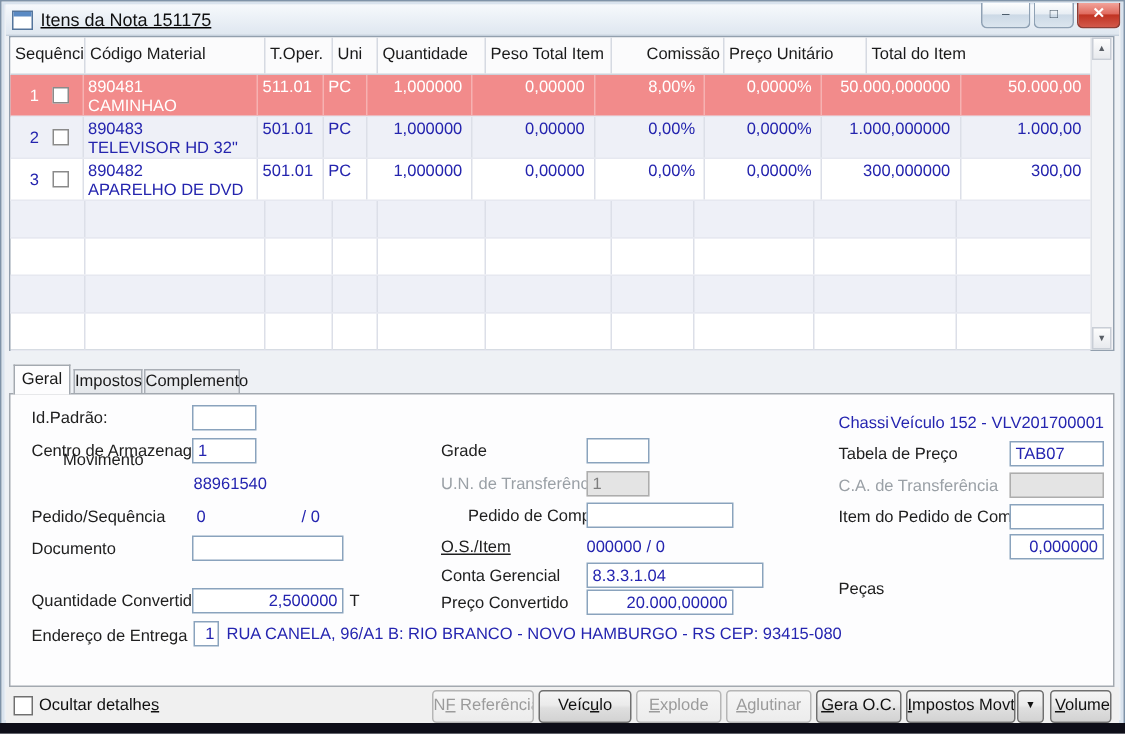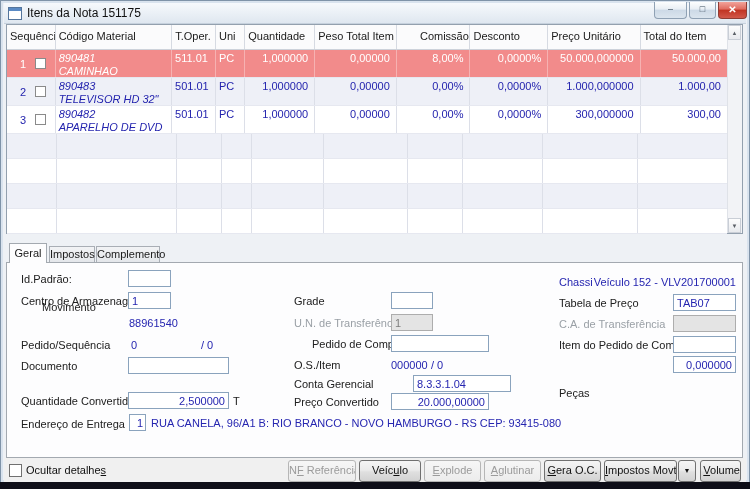--- a/index.html
+++ b/index.html
@@ -3,21 +3,21 @@
 <meta charset="utf-8">
 <style>
   html,body{margin:0;padding:0;}
   body{width:750px;height:489px;overflow:hidden;background:#0e0e18;font-family:"Liberation Sans",sans-serif;}
   .screen{position:relative;width:750px;height:489px;}
   .window{position:absolute;left:0;top:0;width:750px;height:483px;box-sizing:border-box;
           background:#eef1f5;border:1px solid #7f93a8;box-shadow:inset 0 0 0 2px #d9e3ee;}
   
   .titlebar{position:absolute;left:3px;top:2px;right:3px;height:20px;
             background:linear-gradient(#f6f9fc,#dfe7f0);border-bottom:1px solid #c6d1dd;
-            display:flex;align-items:center;}
+            display:flex;align-items:center;text-decoration:underline;}
   .appicon{width:12px;height:11px;margin:0 5px 0 4px;border:1px solid #54759c;background:#fff;position:relative;}
   .appicon::before{content:"";position:absolute;left:0;top:0;right:0;height:3px;background:#5a8ac4;}
   .title{font-size:12px;color:#101010;}
   .winbtn{position:absolute;top:1px;height:17px;box-sizing:border-box;border:1px solid #8fa1b4;border-top:none;
           border-radius:0 0 4px 4px;background:linear-gradient(#fdfefe,#e8eef4 45%,#ccd9e6 50%,#dbe5ee);
           text-align:center;font-size:9px;line-height:15px;color:#3a4a5a;}
   .winbtn.min{left:653px;width:33px;}
   .winbtn.max{left:688px;width:27px;}
   .winbtn.close{left:717px;width:29px;background:linear-gradient(#f2a39a,#e06b5f 45%,#c03322 50%,#d2584a);
                 border-color:#8e3c34;color:#fff;font-size:10px;font-weight:bold;}
@@ -32,21 +32,21 @@
   .grid-row.selected{background:#f28b8b;}
   .grid-row.selected .cell{color:#fff;border-right-color:#f6b2b2;}
   .cell{box-sizing:border-box;border-right:1px solid #dcdfe8;font-size:11px;color:#2424ae;
         padding:2px 3px 0 3px;overflow:hidden;white-space:nowrap;}
   .c0{width:50px;} .c1{width:120px;} .c2{width:45px;} .c3{width:30px;} .c4{width:72px;}
   .c5{width:84px;} .c6{width:55px;margin-left:20px;} .c7{width:80px;} .c8{width:95px;} .c9{width:89px;border-right:none;}
   .num{text-align:right;padding-right:6px;}
   .seq{display:flex;align-items:center;padding-top:0;}
   .seqnum{display:inline-block;width:16px;text-align:right;font-size:11px;}
   .chk{display:inline-block;width:11px;height:11px;box-sizing:border-box;border:1px solid #8a8a8a;background:#fff;margin-left:9px;}
-  .l1,.l2{line-height:13px;font-style:italic;}
+  .l1,.l2{line-height:13px;}
   .empty-row{width:720px;height:25px;box-sizing:border-box;border-bottom:1px solid #e6e8f0;
      background-image:linear-gradient(#dcdfe8,#dcdfe8),linear-gradient(#dcdfe8,#dcdfe8),linear-gradient(#dcdfe8,#dcdfe8),
        linear-gradient(#dcdfe8,#dcdfe8),linear-gradient(#dcdfe8,#dcdfe8),linear-gradient(#dcdfe8,#dcdfe8),
        linear-gradient(#dcdfe8,#dcdfe8),linear-gradient(#dcdfe8,#dcdfe8),linear-gradient(#dcdfe8,#dcdfe8);
      background-repeat:no-repeat;background-size:1px 100%;
      background-position:49px 0,169px 0,214px 0,244px 0,316px 0,400px 0,455px 0,535px 0,630px 0;}
   .empty-row.alt{background-color:#eef0f7;}
   .vscroll{position:absolute;top:0;right:0;width:14px;bottom:0;background:#f2f3f6;border-left:1px solid #dfe2e8;}
   .sbtn{position:absolute;left:0;width:13px;height:15px;text-align:center;font-size:6px;line-height:15px;color:#5a5f66;
         background:linear-gradient(#fdfdfd,#e8eaee);border:1px solid #c9ced6;box-sizing:border-box;}
@@ -91,21 +91,20 @@
 
     <div class="grid">
       <div class="ghead">
         <div class="hcell c0">Sequência</div>
         <div class="hcell c1">Código Material</div>
         <div class="hcell c2">T.Oper.</div>
         <div class="hcell c3">Uni</div>
         <div class="hcell c4">Quantidade</div>
         <div class="hcell c5">Peso Total Item</div>
         <div class="hcell c6">Comissão</div>
-        <div class="hcell c7">Desconto</div>
         <div class="hcell c8">Preço Unitário</div>
         <div class="hcell c9">Total do Item</div>
       </div>
 
       <div class="grid-row selected">
         <div class="cell c0 seq">
           <span class="seqnum">1</span>
           <span class="chk"></span>
         </div>
         <div class="cell c1">
@@ -193,25 +192,25 @@
     <div class="lbl" style="left:20px;top:417px;">Endereço de Entrega</div>
     <input class="inp right" style="left: 128px; top: 413px; width: 17px; padding: 0px 2px;" value="1">
     <div class="val" style="left:150px;top:416px;">RUA CANELA, 96/A1 B: RIO BRANCO - NOVO HAMBURGO - RS CEP: 93415-080</div>
 
     <div class="lbl" style="left:293px;top:294px;">Grade</div>
     <input class="inp" style="left: 390px; top: 291px; width: 42px;">
     <div class="lbl gray" style="left:293px;top:316px;">U.N. de Transferência</div>
     <input class="inp" style="left: 390px; top: 313px; width: 42px;" disabled="" value="1">
     <div class="lbl" style="left:311px;top:337px;">Pedido de Compra</div>
     <input class="inp" style="left: 390px; top: 334px; width: 98px;">
-    <div class="lbl" style="left:293px;top:358px;">O.S./Item</div>
+    <div class="lbl" style="left:293px;top:358px;text-decoration:underline;">O.S./Item</div>
     <div class="val" style="left:390px;top:358px;">000000</div>
     <div class="val" style="left:430px;top:358px;">/ 0</div>
     <div class="lbl" style="left:293px;top:377px;">Conta Gerencial</div>
-    <input class="inp" style="left: 390px; top: 374px; width: 98px; margin-left: 22px;" value="8.3.3.1.04">
+    <input class="inp" style="left: 390px; top: 374px; width: 118px;" value="8.3.3.1.04">
     <div class="lbl" style="left:293px;top:395px;">Preço Convertido</div>
     <input class="inp right" style="left: 390px; top: 392px; width: 98px;" value="20.000,00000">
 
     <div class="lbl blue" style="left:558px;top:275px;">Chassi</div>
     <div class="val" style="left:590px;top:275px;width:145px;text-align:right;">Veículo 152 - VLV201700001</div>
     <div class="lbl" style="left:558px;top:296px;">Tabela de Preço</div>
     <input class="inp" style="left: 672px; top: 293px; width: 63px;" value="TAB07">
     <div class="lbl gray" style="left:558px;top:317px;">C.A. de Transferência</div>
     <input class="inp" style="left: 672px; top: 314px; width: 63px;" disabled="">
     <div class="lbl" style="left:558px;top:338px;">Item do Pedido de Compra</div>

